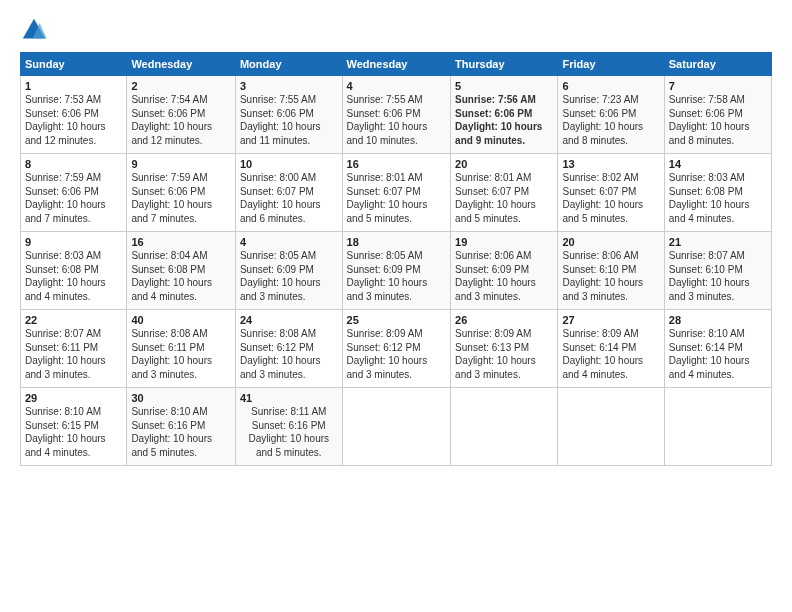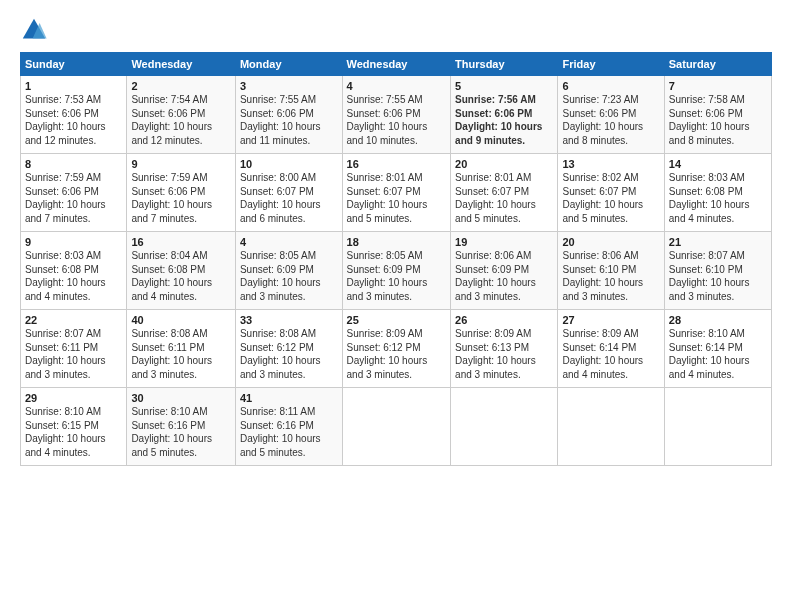--- a/index.html
+++ b/index.html
@@ -302,21 +302,21 @@
 and 3 minutes.</div>
           </td>
           <td>
             <span class="day-num">40</span>
             <div class="day-info" style="white-space: pre-line;">Sunrise: 8:08 AM
 Sunset: 6:11 PM
 Daylight: 10 hours
 and 3 minutes.</div>
           </td>
           <td>
-            <span class="day-num">33</span>
+            <span class="day-num">24</span>
             <div class="day-info" style="white-space: pre-line;">Sunrise: 8:08 AM
 Sunset: 6:12 PM
 Daylight: 10 hours
 and 3 minutes.</div>
           </td>
           <td>
             <span class="day-num">25</span>
             <div class="day-info" style="white-space: pre-line;">Sunrise: 8:09 AM
 Sunset: 6:12 PM
 Daylight: 10 hours
@@ -354,21 +354,21 @@
           </td>
           <td>
             <span class="day-num">30</span>
             <div class="day-info" style="white-space: pre-line;">Sunrise: 8:10 AM
 Sunset: 6:16 PM
 Daylight: 10 hours
 and 5 minutes.</div>
           </td>
           <td>
             <span class="day-num">41</span>
-            <div class="day-info" style="white-space: pre-line;">Sunrise: 8:11 AM
+            <div class="day-info" style="white-space: pre-line; text-align: center;">Sunrise: 8:11 AM
 Sunset: 6:16 PM
 Daylight: 10 hours
 and 5 minutes.</div>
           </td>
           <td class="empty-cell"></td>
           <td class="empty-cell"></td>
           <td class="empty-cell"></td>
           <td class="empty-cell"></td>
         </tr>
       </tbody>

